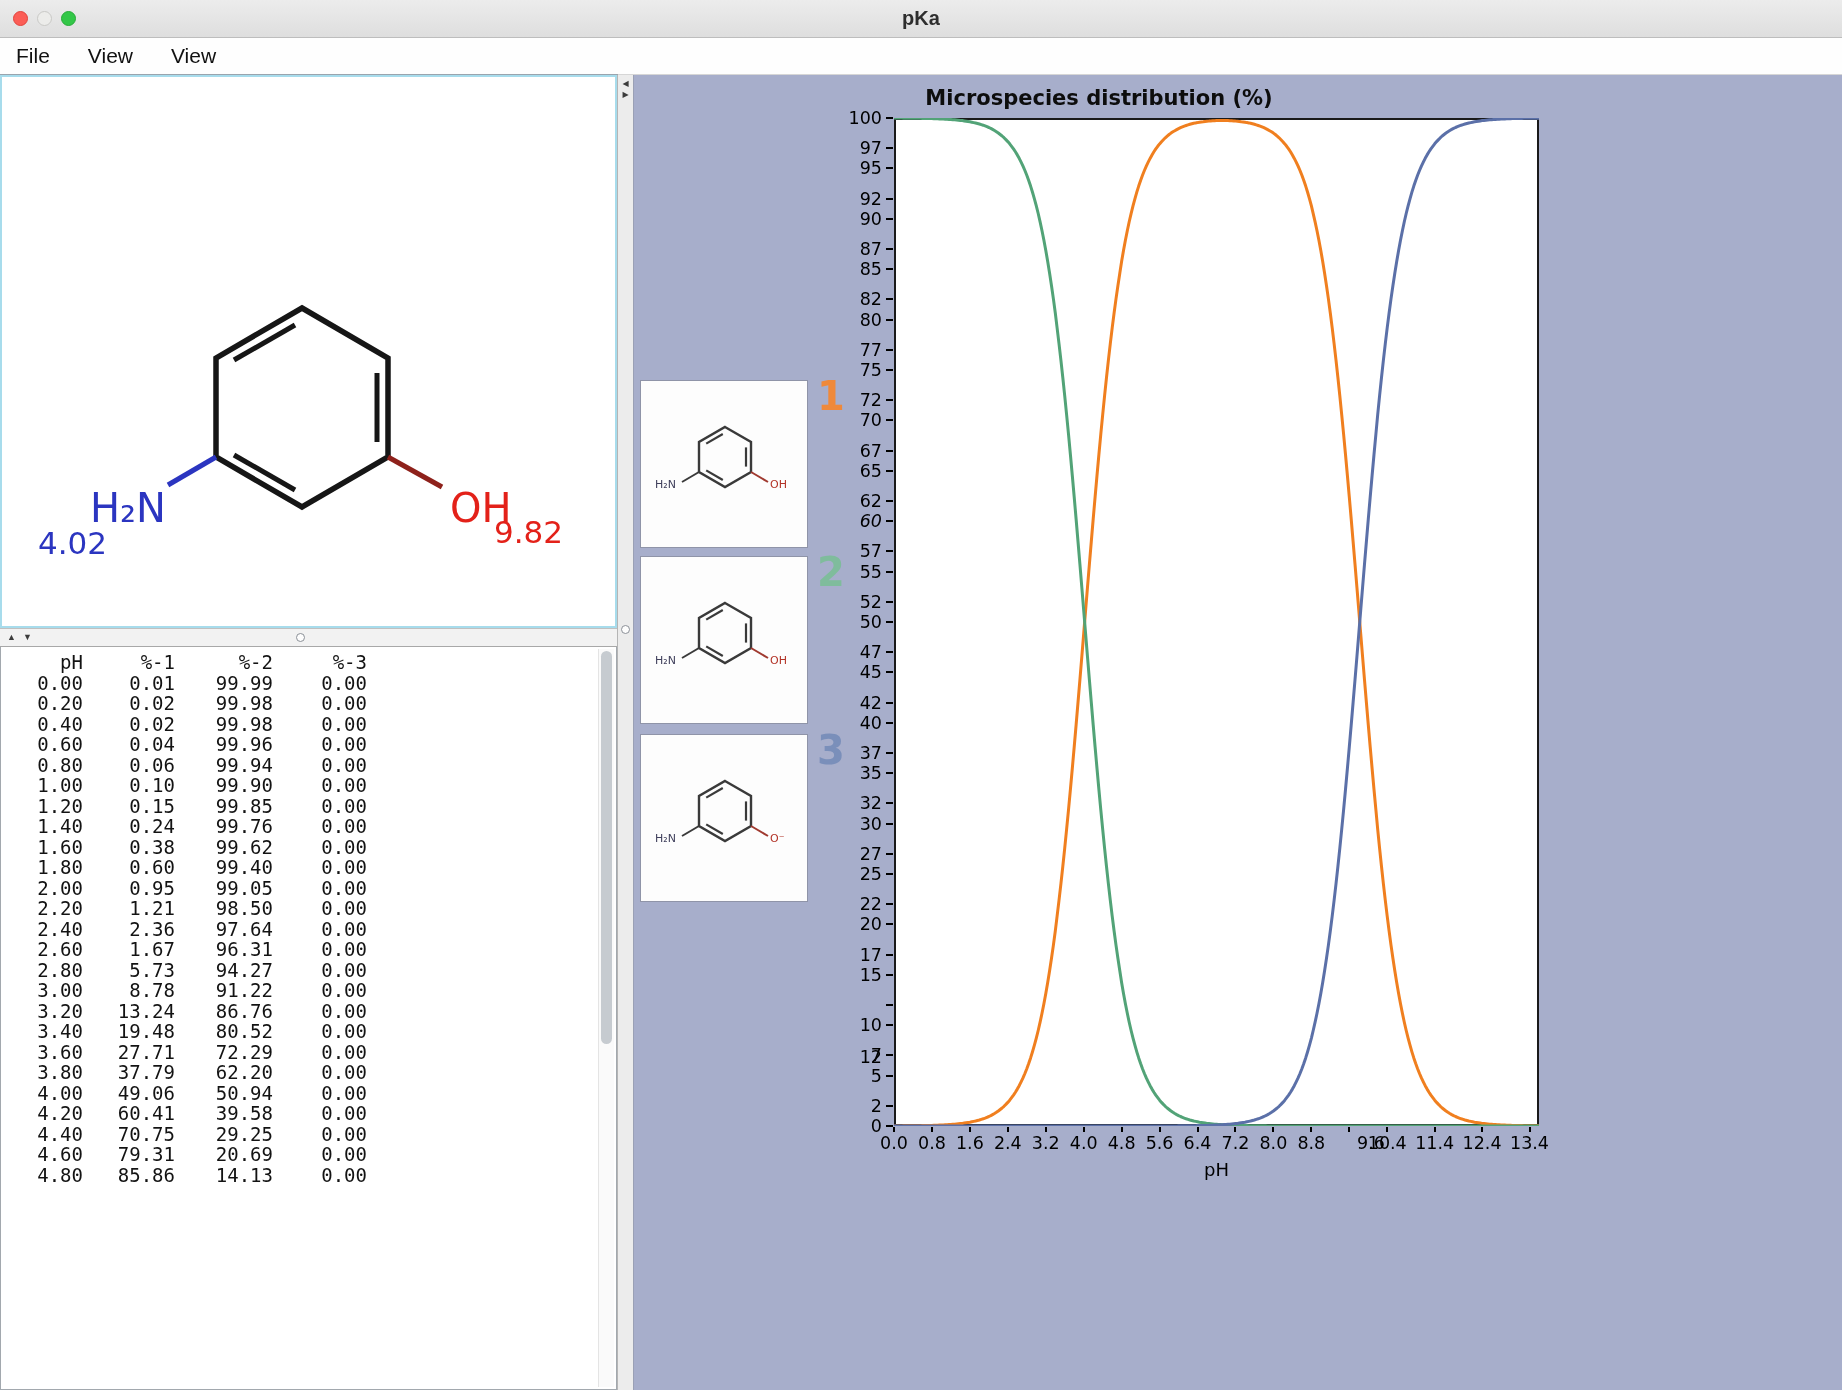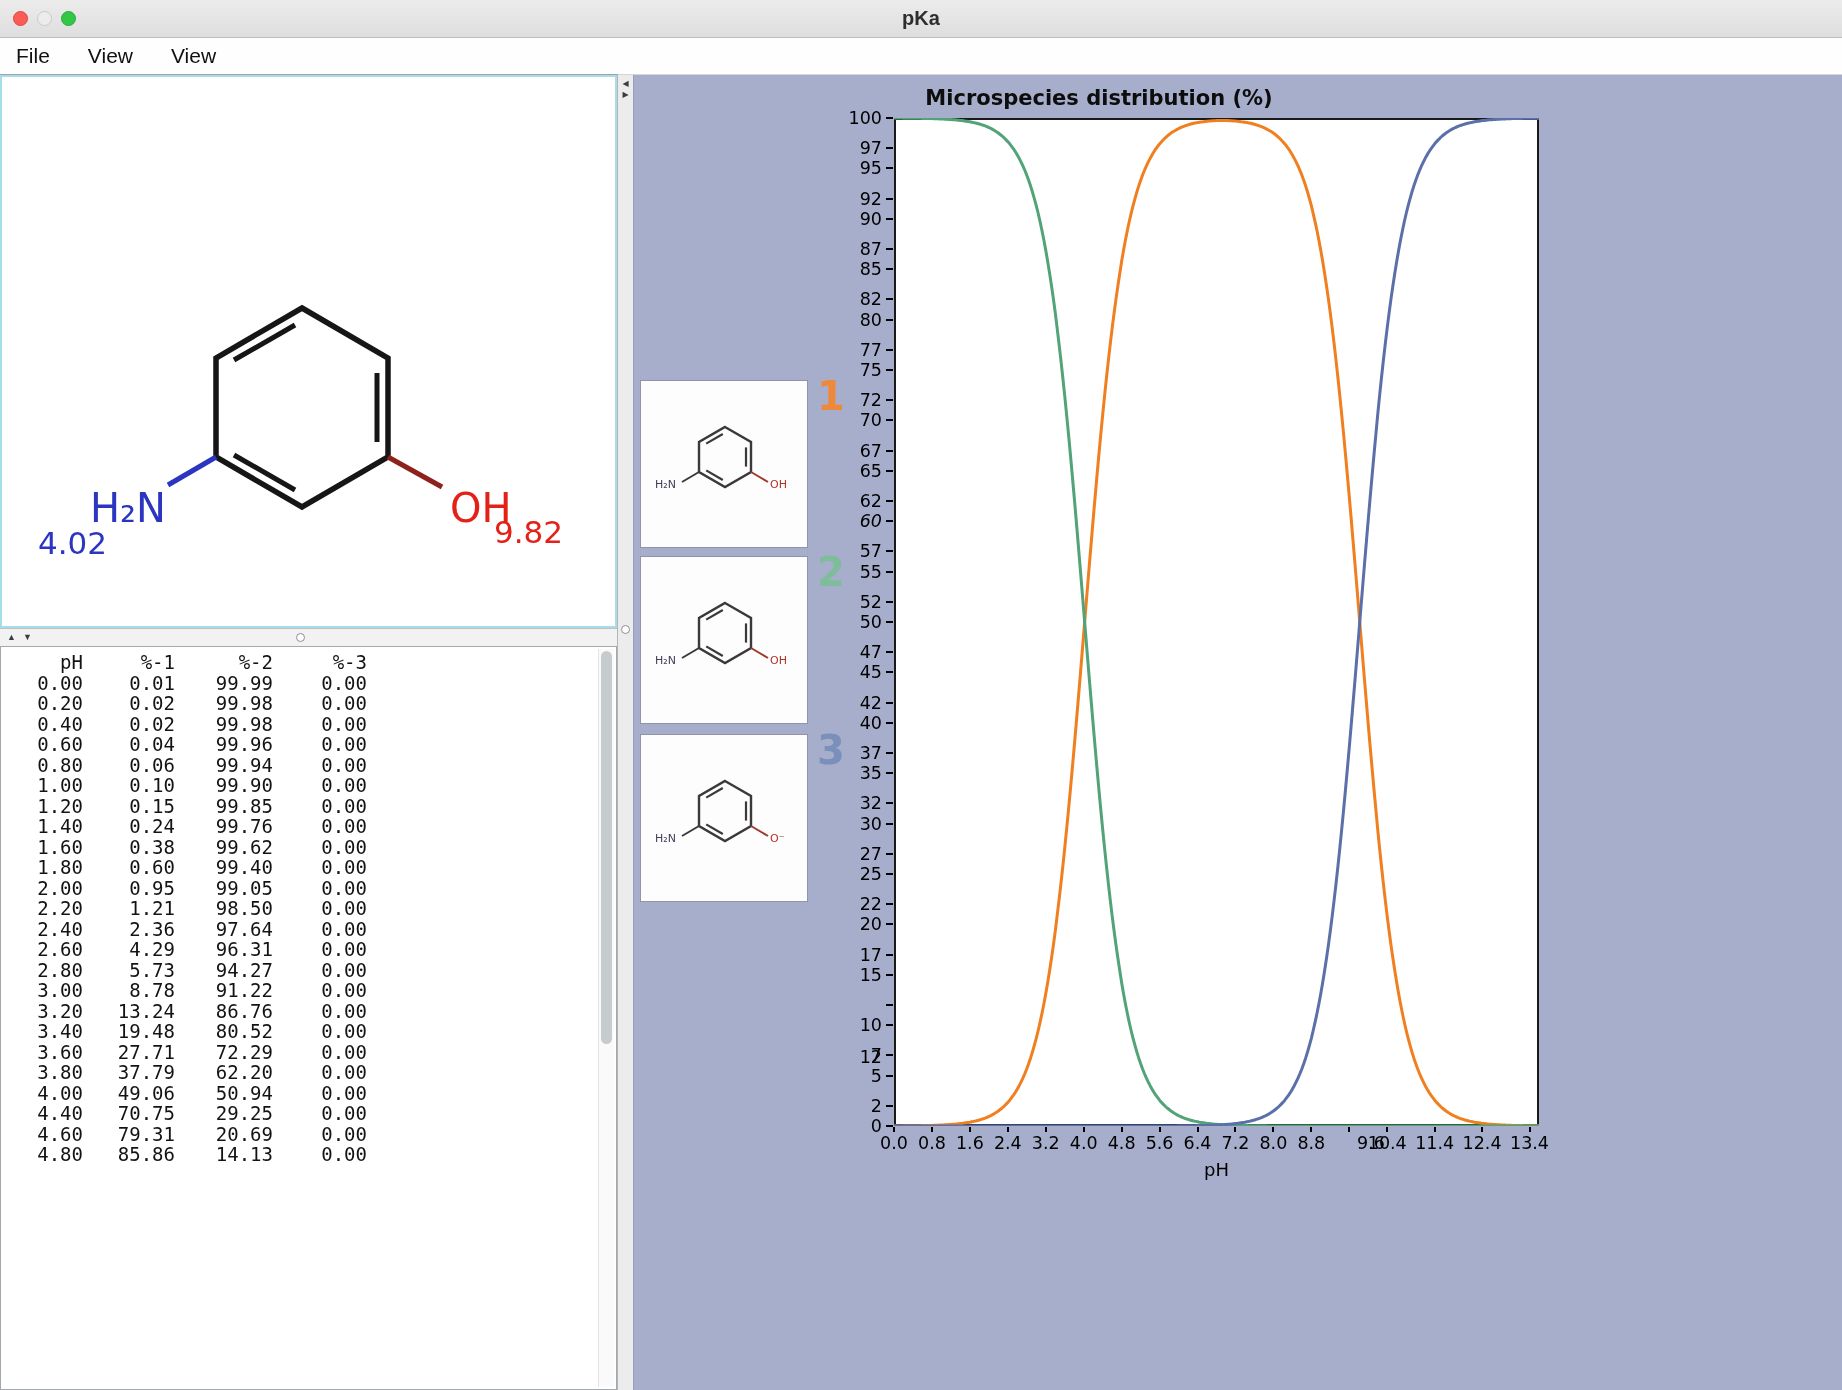--- a/index.html
+++ b/index.html
@@ -104,28 +104,29 @@
           <div class="trow"><span class="c0">0.60</span><span class="c1">0.04</span><span class="c2">99.96</span><span class="c3">0.00</span></div>
           <div class="trow"><span class="c0">0.80</span><span class="c1">0.06</span><span class="c2">99.94</span><span class="c3">0.00</span></div>
           <div class="trow"><span class="c0">1.00</span><span class="c1">0.10</span><span class="c2">99.90</span><span class="c3">0.00</span></div>
           <div class="trow"><span class="c0">1.20</span><span class="c1">0.15</span><span class="c2">99.85</span><span class="c3">0.00</span></div>
           <div class="trow"><span class="c0">1.40</span><span class="c1">0.24</span><span class="c2">99.76</span><span class="c3">0.00</span></div>
           <div class="trow"><span class="c0">1.60</span><span class="c1">0.38</span><span class="c2">99.62</span><span class="c3">0.00</span></div>
           <div class="trow"><span class="c0">1.80</span><span class="c1">0.60</span><span class="c2">99.40</span><span class="c3">0.00</span></div>
           <div class="trow"><span class="c0">2.00</span><span class="c1">0.95</span><span class="c2">99.05</span><span class="c3">0.00</span></div>
           <div class="trow"><span class="c0">2.20</span><span class="c1">1.21</span><span class="c2">98.50</span><span class="c3">0.00</span></div>
           <div class="trow"><span class="c0">2.40</span><span class="c1">2.36</span><span class="c2">97.64</span><span class="c3">0.00</span></div>
-          <div class="trow"><span class="c0">2.60</span><span class="c1">4.29</span><span class="c2">96.31</span><span class="c3">0.00</span></div>
+          <div class="trow"><span class="c0">2.60</span><span class="c1">1.67</span><span class="c2">96.31</span><span class="c3">0.00</span></div>
           <div class="trow"><span class="c0">2.80</span><span class="c1">5.73</span><span class="c2">94.27</span><span class="c3">0.00</span></div>
           <div class="trow"><span class="c0">3.00</span><span class="c1">8.78</span><span class="c2">91.22</span><span class="c3">0.00</span></div>
           <div class="trow"><span class="c0">3.20</span><span class="c1">13.24</span><span class="c2">86.76</span><span class="c3">0.00</span></div>
           <div class="trow"><span class="c0">3.40</span><span class="c1">19.48</span><span class="c2">80.52</span><span class="c3">0.00</span></div>
           <div class="trow"><span class="c0">3.60</span><span class="c1">27.71</span><span class="c2">72.29</span><span class="c3">0.00</span></div>
           <div class="trow"><span class="c0">3.80</span><span class="c1">37.79</span><span class="c2">62.20</span><span class="c3">0.00</span></div>
           <div class="trow"><span class="c0">4.00</span><span class="c1">49.06</span><span class="c2">50.94</span><span class="c3">0.00</span></div>
+          <div class="trow"><span class="c0">4.20</span><span class="c1">60.41</span><span class="c2">39.58</span><span class="c3">0.00</span></div>
           <div class="trow"><span class="c0">4.40</span><span class="c1">70.75</span><span class="c2">29.25</span><span class="c3">0.00</span></div>
           <div class="trow"><span class="c0">4.60</span><span class="c1">79.31</span><span class="c2">20.69</span><span class="c3">0.00</span></div>
           <div class="trow"><span class="c0">4.80</span><span class="c1">85.86</span><span class="c2">14.13</span><span class="c3">0.00</span></div>
         </div>
       <div class="scroll-track">
         <div class="scroll-thumb"></div>
       </div>
     </div>
   </div>
 

